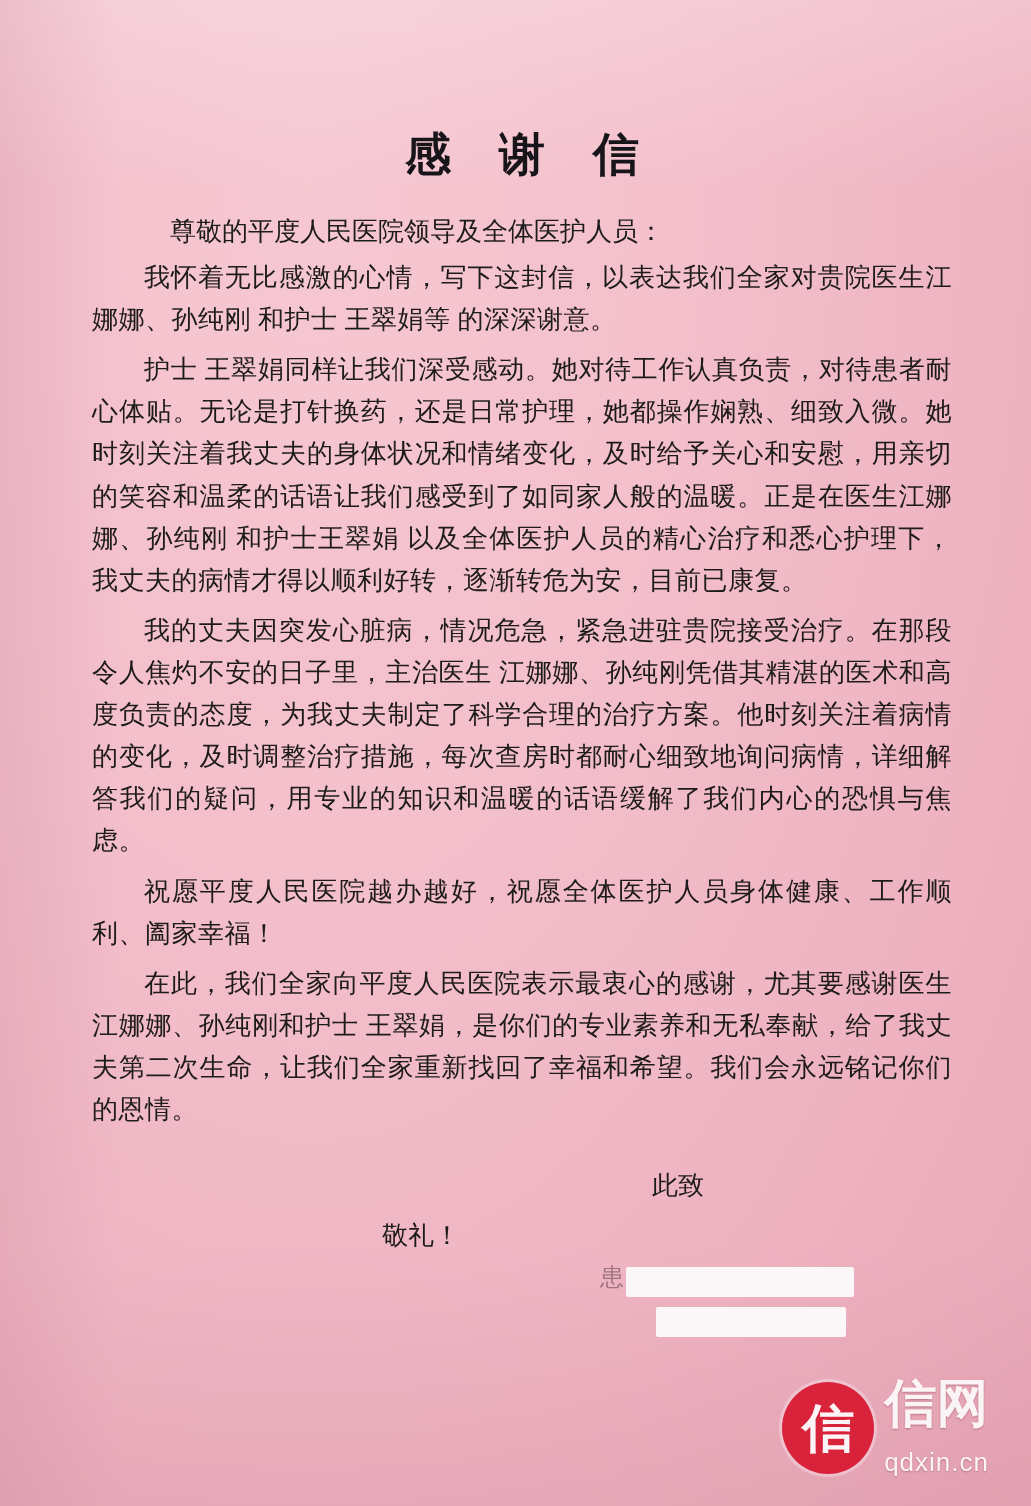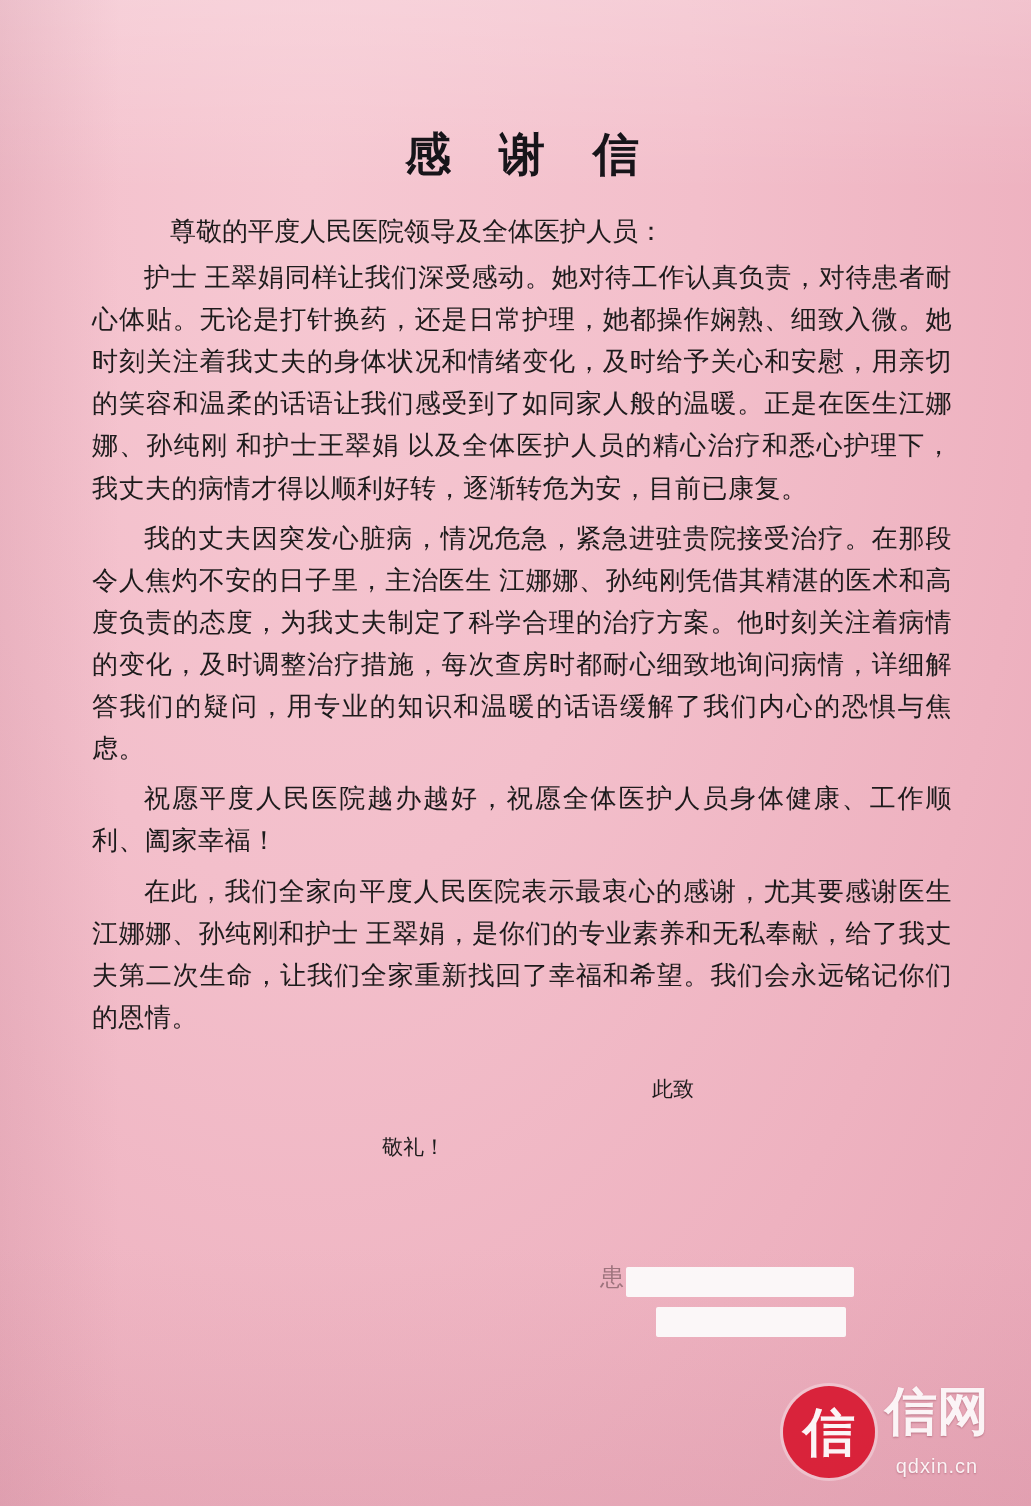--- a/index.html
+++ b/index.html
@@ -76,29 +76,29 @@
     font-size: 26px;
     line-height: 1.62;
     margin: 0 0 8px 0;
     text-indent: 2em;
     text-align: justify;
     letter-spacing: 0.5px;
   }
 
   .closing {
     margin-top: 34px;
-    font-size: 21px;
+    font-size: 26px;
     line-height: 1.6;
   }
   .closing .cizhi {
     padding-left: 560px;
   }
   .closing .jingli {
     padding-left: 290px;
-    margin-top: 24px;
+    margin-top: 8px;
   }
 
   
   #signature {
     position: absolute;
     left: 600px;
     top: 1255px;
     width: 270px;
     height: 90px;
   }
@@ -157,21 +157,21 @@
   #wm-name {
     font-family: "DejaVu Sans", sans-serif;
     font-size: 52px;
     font-weight: bold;
     color: #ffffff;
     line-height: 1;
     text-shadow: 0 1px 2px rgba(120,40,60,0.45);
   }
   #wm-url {
     font-family: "Liberation Sans", sans-serif;
-    font-size: 20px;
+    font-size: 26px;
     color: #ffffff;
     letter-spacing: 1px;
     margin-top: 18px;
     text-shadow: 0 1px 2px rgba(120,40,60,0.45);
   }
 </style>
 </head>
 <body>
 
 <div id="page">
@@ -179,20 +179,21 @@
   <div id="shade-top"></div>
   <div id="shade-left"></div>
   <div id="shade-bottom"></div>
 
   <div id="letter">
 
     <div id="title">感 谢 信</div>
 
     <div class="salutation">尊敬的平度人民医院领导及全体医护人员：</div>
 
+    <p class="para">我怀着无比感激的心情，写下这封信，以表达我们全家对贵院医生江娜娜、孙纯刚 和护士 王翠娟等 的深深谢意。</p>
     <p class="para">护士 王翠娟同样让我们深受感动。她对待工作认真负责，对待患者耐心体贴。无论是打针换药，还是日常护理，她都操作娴熟、细致入微。她时刻关注着我丈夫的身体状况和情绪变化，及时给予关心和安慰，用亲切的笑容和温柔的话语让我们感受到了如同家人般的温暖。正是在医生江娜娜、孙纯刚 和护士王翠娟 以及全体医护人员的精心治疗和悉心护理下，我丈夫的病情才得以顺利好转，逐渐转危为安，目前已康复。</p>
     <p class="para">我的丈夫因突发心脏病，情况危急，紧急进驻贵院接受治疗。在那段令人焦灼不安的日子里，主治医生 江娜娜、孙纯刚凭借其精湛的医术和高度负责的态度，为我丈夫制定了科学合理的治疗方案。他时刻关注着病情的变化，及时调整治疗措施，每次查房时都耐心细致地询问病情，详细解答我们的疑问，用专业的知识和温暖的话语缓解了我们内心的恐惧与焦虑。</p>
     <p class="para">祝愿平度人民医院越办越好，祝愿全体医护人员身体健康、工作顺利、阖家幸福！</p>
     <p class="para">在此，我们全家向平度人民医院表示最衷心的感谢，尤其要感谢医生江娜娜、孙纯刚和护士 王翠娟，是你们的专业素养和无私奉献，给了我丈夫第二次生命，让我们全家重新找回了幸福和希望。我们会永远铭记你们的恩情。</p>
 
     <div class="closing">
       <div class="cizhi">此致</div>
       <div class="jingli">敬礼！</div>
     </div>
 

